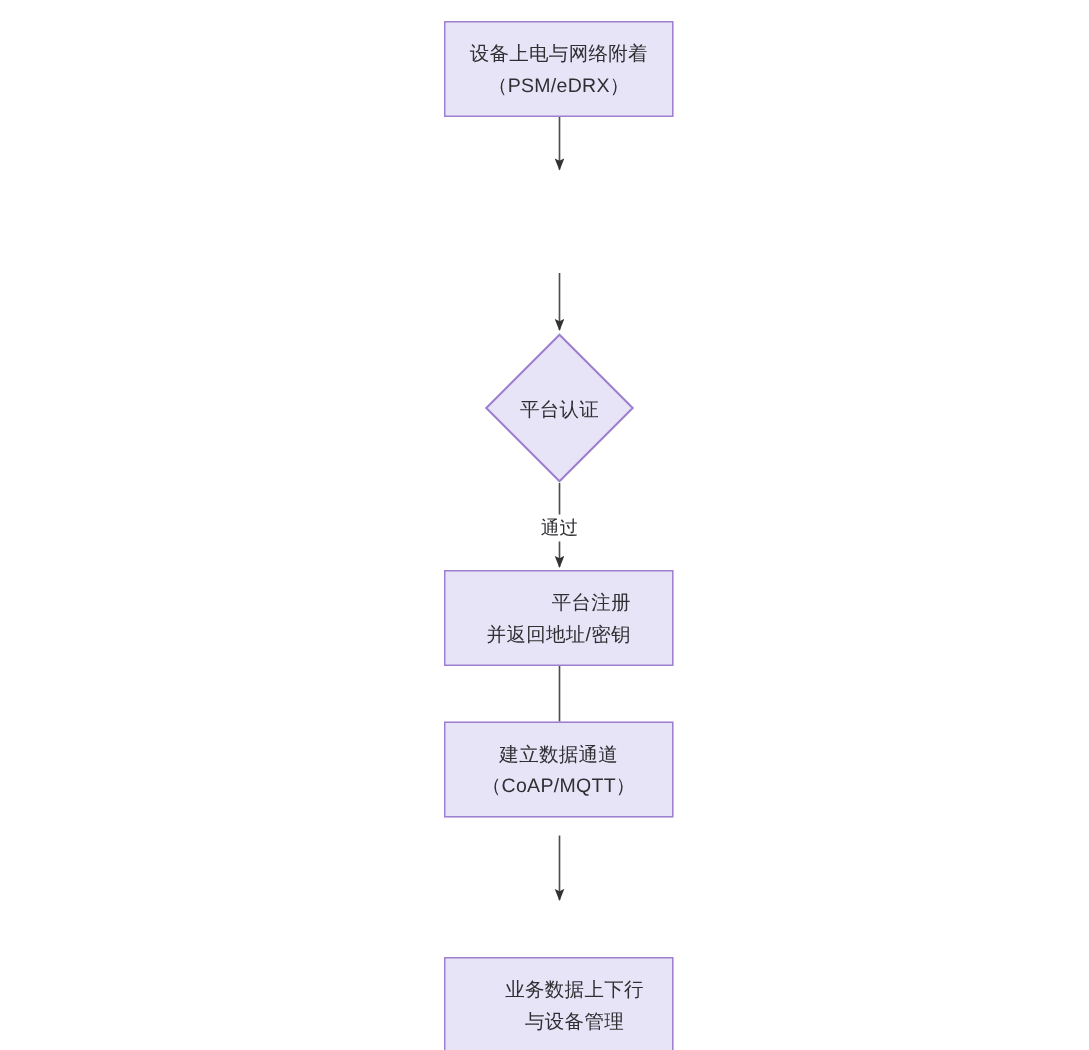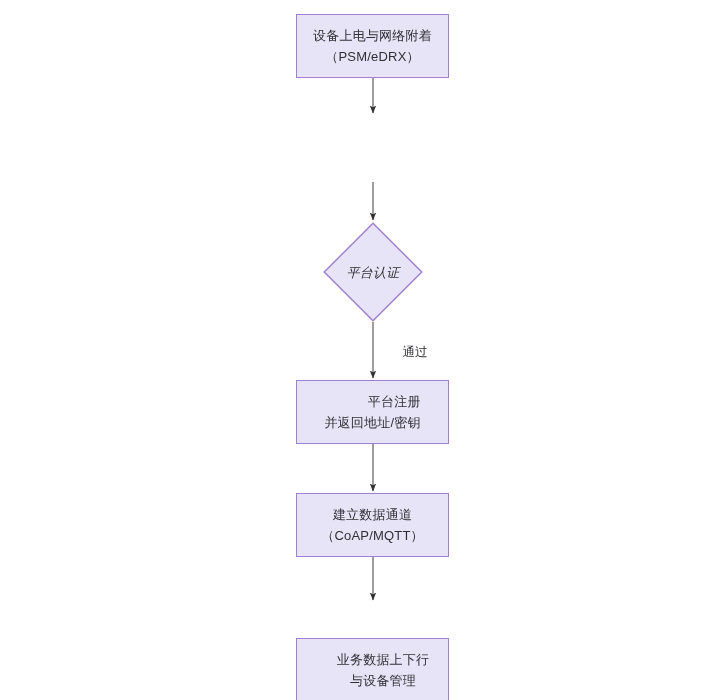--- a/index.html
+++ b/index.html
@@ -108,35 +108,35 @@
       <line x1="373" y1="557" x2="373" y2="600" marker-end="url(#arrowhead)"></line>
     </g>
   </svg>
 
   <div class="node node-process" style="top:14px;">
     <div class="node-label">设备上电与网络附着
 （PSM/eDRX）</div>
   </div>
 
 
-  <div class="node node-decision" style="top:222px;font-style:italic;">
+  <div class="node node-decision" style="top:222px;">
     <svg class="diamond-shape" width="100" height="100" viewBox="0 0 100 100">
       <polygon points="50,1.2 98.8,50 50,98.8 1.2,50" fill="#e8e4f7" stroke="#9f7fd0" stroke-width="1.4"></polygon>
     </svg>
     <div class="node-label">平台认证</div>
   </div>
 
-  <div class="edge-label" style="left:373px; top:352px;margin-left:42px;">通过</div>
+  <div class="edge-label" style="left:373px; top:352px;">通过</div>
 
   <div class="node node-process" style="top:380px;text-align:right;">
     <div class="node-label">平台注册
 并返回地址/密钥</div>
   </div>
 
-  <div class="node node-process" style="top:493px;">
+  <div class="node node-process" style="top:481px;">
     <div class="node-label">建立数据通道
 （CoAP/MQTT）</div>
   </div>
 
   <div class="node node-process" style="top:638px;padding-left:21px;">
     <div class="node-label">业务数据上下行
 与设备管理</div>
   </div>
 
 </div>

